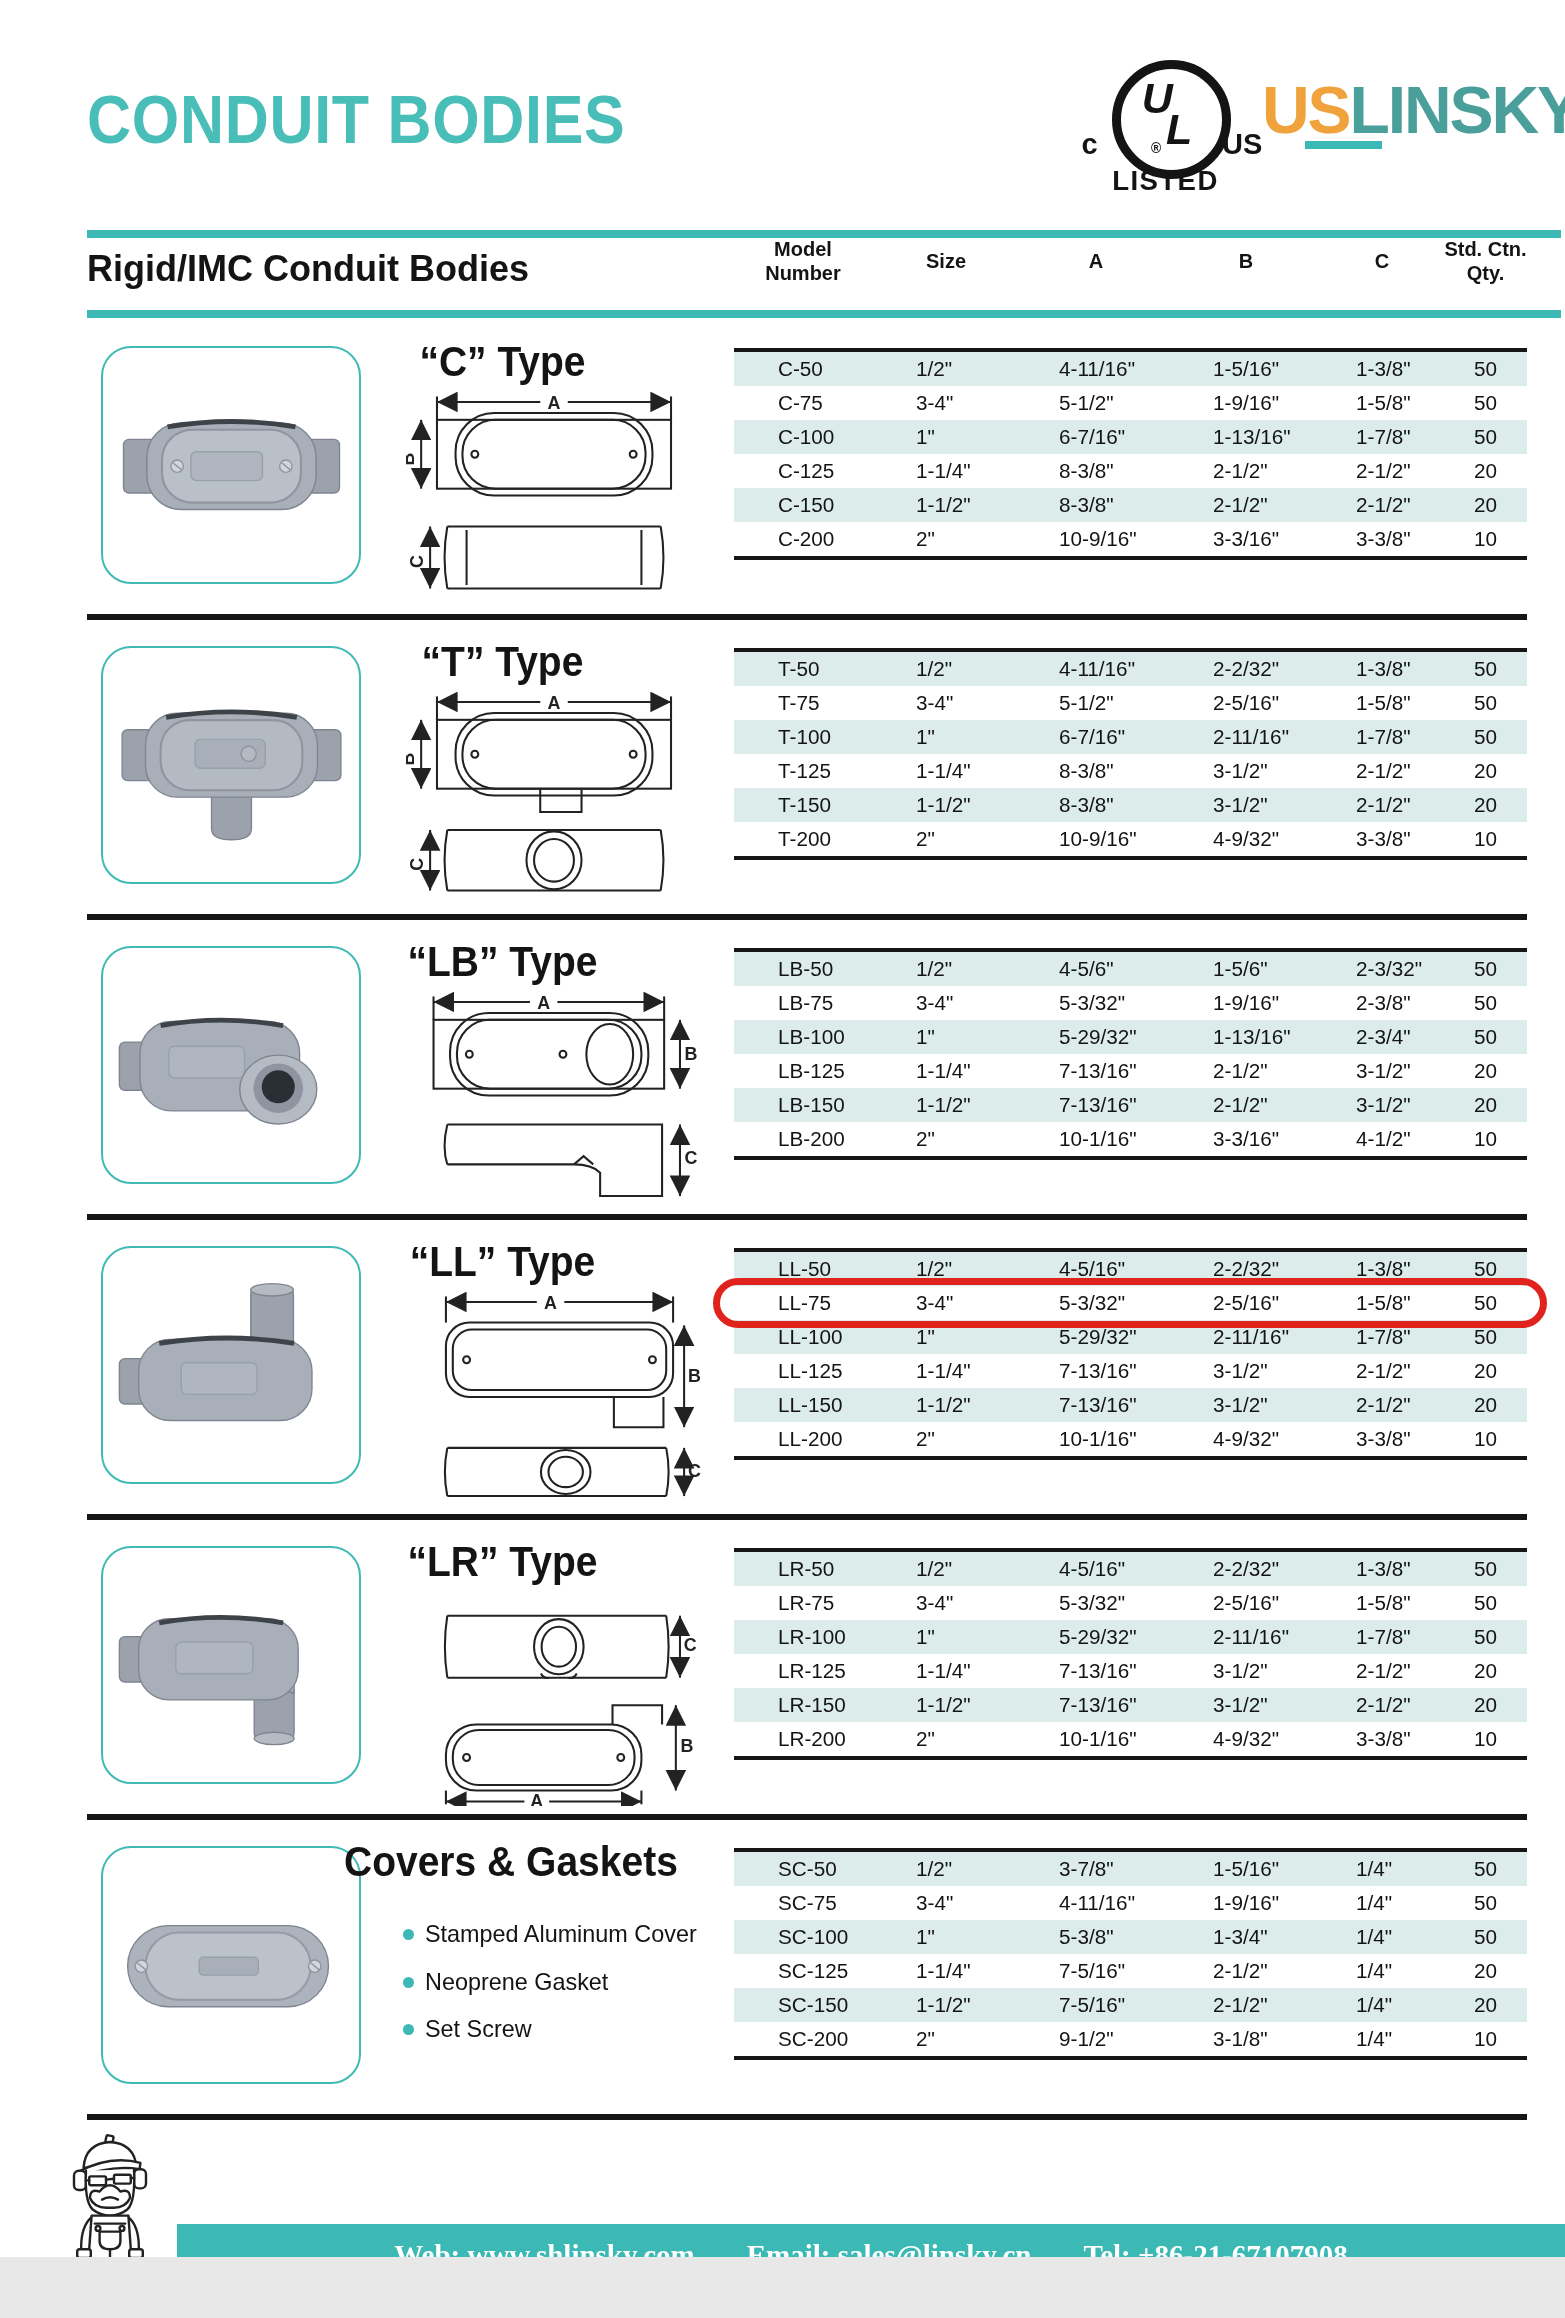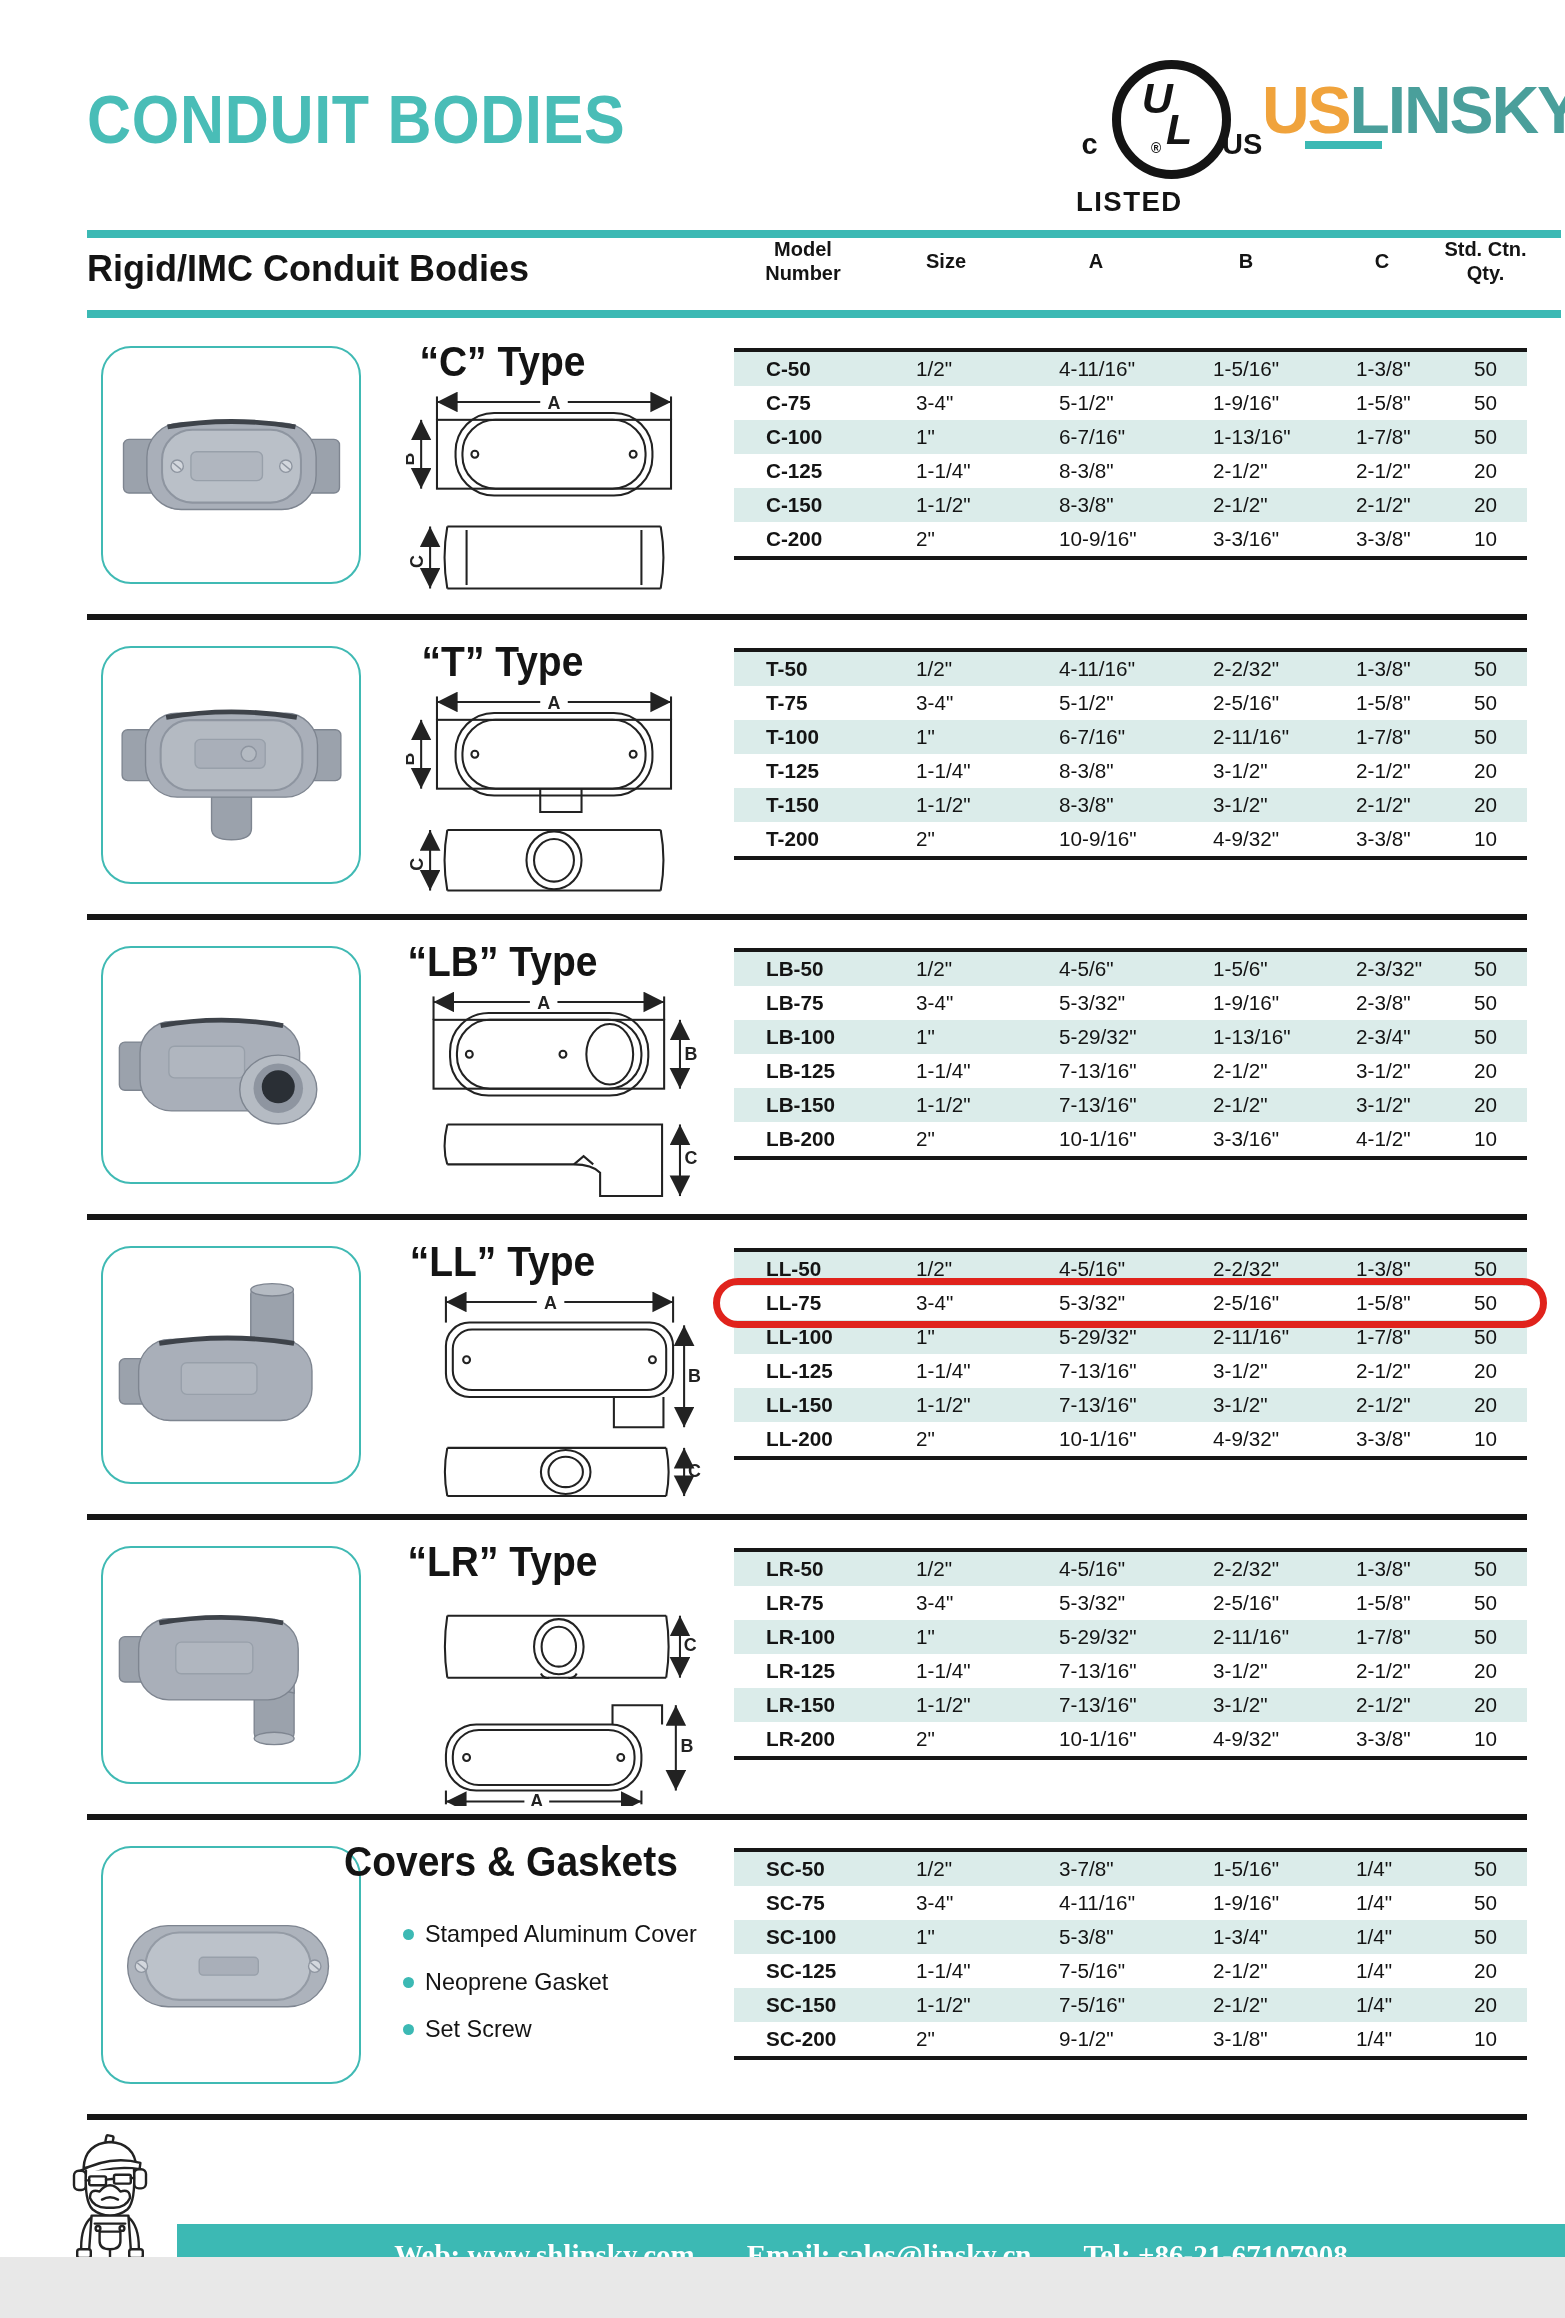--- a/index.html
+++ b/index.html
@@ -8,21 +8,21 @@
   
   .page-title{position:absolute;left:87px;top:80px;font-size:61px;font-weight:900;
       color:#49bdb7;letter-spacing:0.7px;transform:scaleY(1.12);transform-origin:left top;white-space:nowrap;}
   .ul-logo{position:absolute;left:1076px;top:54px;width:179px;height:165px;}
   .ul-circle{position:absolute;left:36px;top:5.5px;width:101px;height:101px;border:9px solid #141414;border-radius:50%;}
   .ul-u{position:absolute;left:20.7px;top:5.5px;font-size:43px;font-weight:900;font-style:italic;}
   .ul-l{position:absolute;left:45px;top:36px;font-size:43px;font-weight:900;font-style:italic;}
   .ul-reg{position:absolute;left:30px;top:72px;font-size:13.8px;font-weight:700;}
   .ul-c{position:absolute;left:5.5px;top:74px;font-size:29px;font-weight:800;}
   .ul-us{position:absolute;left:146px;top:74px;font-size:29px;font-weight:800;}
-  .ul-listed{position:absolute;left:0;top:132px;width:179px;text-align:left;font-size:27.6px;font-weight:900;letter-spacing:1.4px;}
+  .ul-listed{position:absolute;left:0;top:111px;width:179px;text-align:center;font-size:27.6px;font-weight:900;letter-spacing:1.4px;}
   .brand{position:absolute;left:1262px;top:72px;font-size:66px;font-weight:800;letter-spacing:-2.1px;white-space:nowrap;}
   .brand .b1{color:#f0a33c;}
   .brand .b2{color:#4a9f9b;}
   .brand-underline{position:absolute;left:43px;top:69px;width:77px;height:8.3px;background:#3cb9b4;}
   .rule-teal{position:absolute;left:87px;width:1474px;height:8.3px;background:#3cb9b4;}
   .rule1{top:230px;}
   .rule2{top:310px;}
   
   .thead-title{position:absolute;left:87px;top:248px;font-size:36px;font-weight:800;}
   .thead-cols{position:absolute;left:734px;top:230px;width:793px;height:63px;display:grid;
@@ -43,21 +43,21 @@
   .drawing svg{width:296px;height:214px;}
   .bullets{position:absolute;left:403px;top:101px;}
   .bullet{display:flex;align-items:center;margin-bottom:20.7px;font-size:23.4px;}
   .dot{width:11px;height:11px;border-radius:50%;background:#3cb9b4;margin-right:11px;flex:0 0 auto;}
   
   .tbl{position:absolute;left:734px;top:27.6px;width:793px;border-top:4.8px solid #161616;border-bottom:4.8px solid #161616;}
   .row{position:relative;display:grid;grid-template-columns:138px 148px 152px 148px 124px 83px;
       height:34px;align-items:center;font-size:20.7px;}
   .row.shade{background:#dbecea;}
   .cell{white-space:nowrap;}
-  .c1{padding-left:32px;font-weight:700;}
+  .c1{padding-left:44px;font-weight:400;}
   .c2{padding-left:44px;}
   .c3{padding-left:39px;}
   .c4{padding-left:41px;}
   .c5{padding-left:36px;}
   .c6{text-align:center;}
   .ring{position:absolute;left:-20.7px;top:-7.6px;width:calc(100% + 41px);height:50px;border:7.6px solid #e0231c;
       border-radius:30px;box-sizing:border-box;pointer-events:none;z-index:4;}
   
   .mascot{position:absolute;left:66px;top:2134px;width:88px;height:156px;}
   .footbar{position:absolute;left:177px;right:0;top:2224px;height:63px;background:#3cb9b4;

